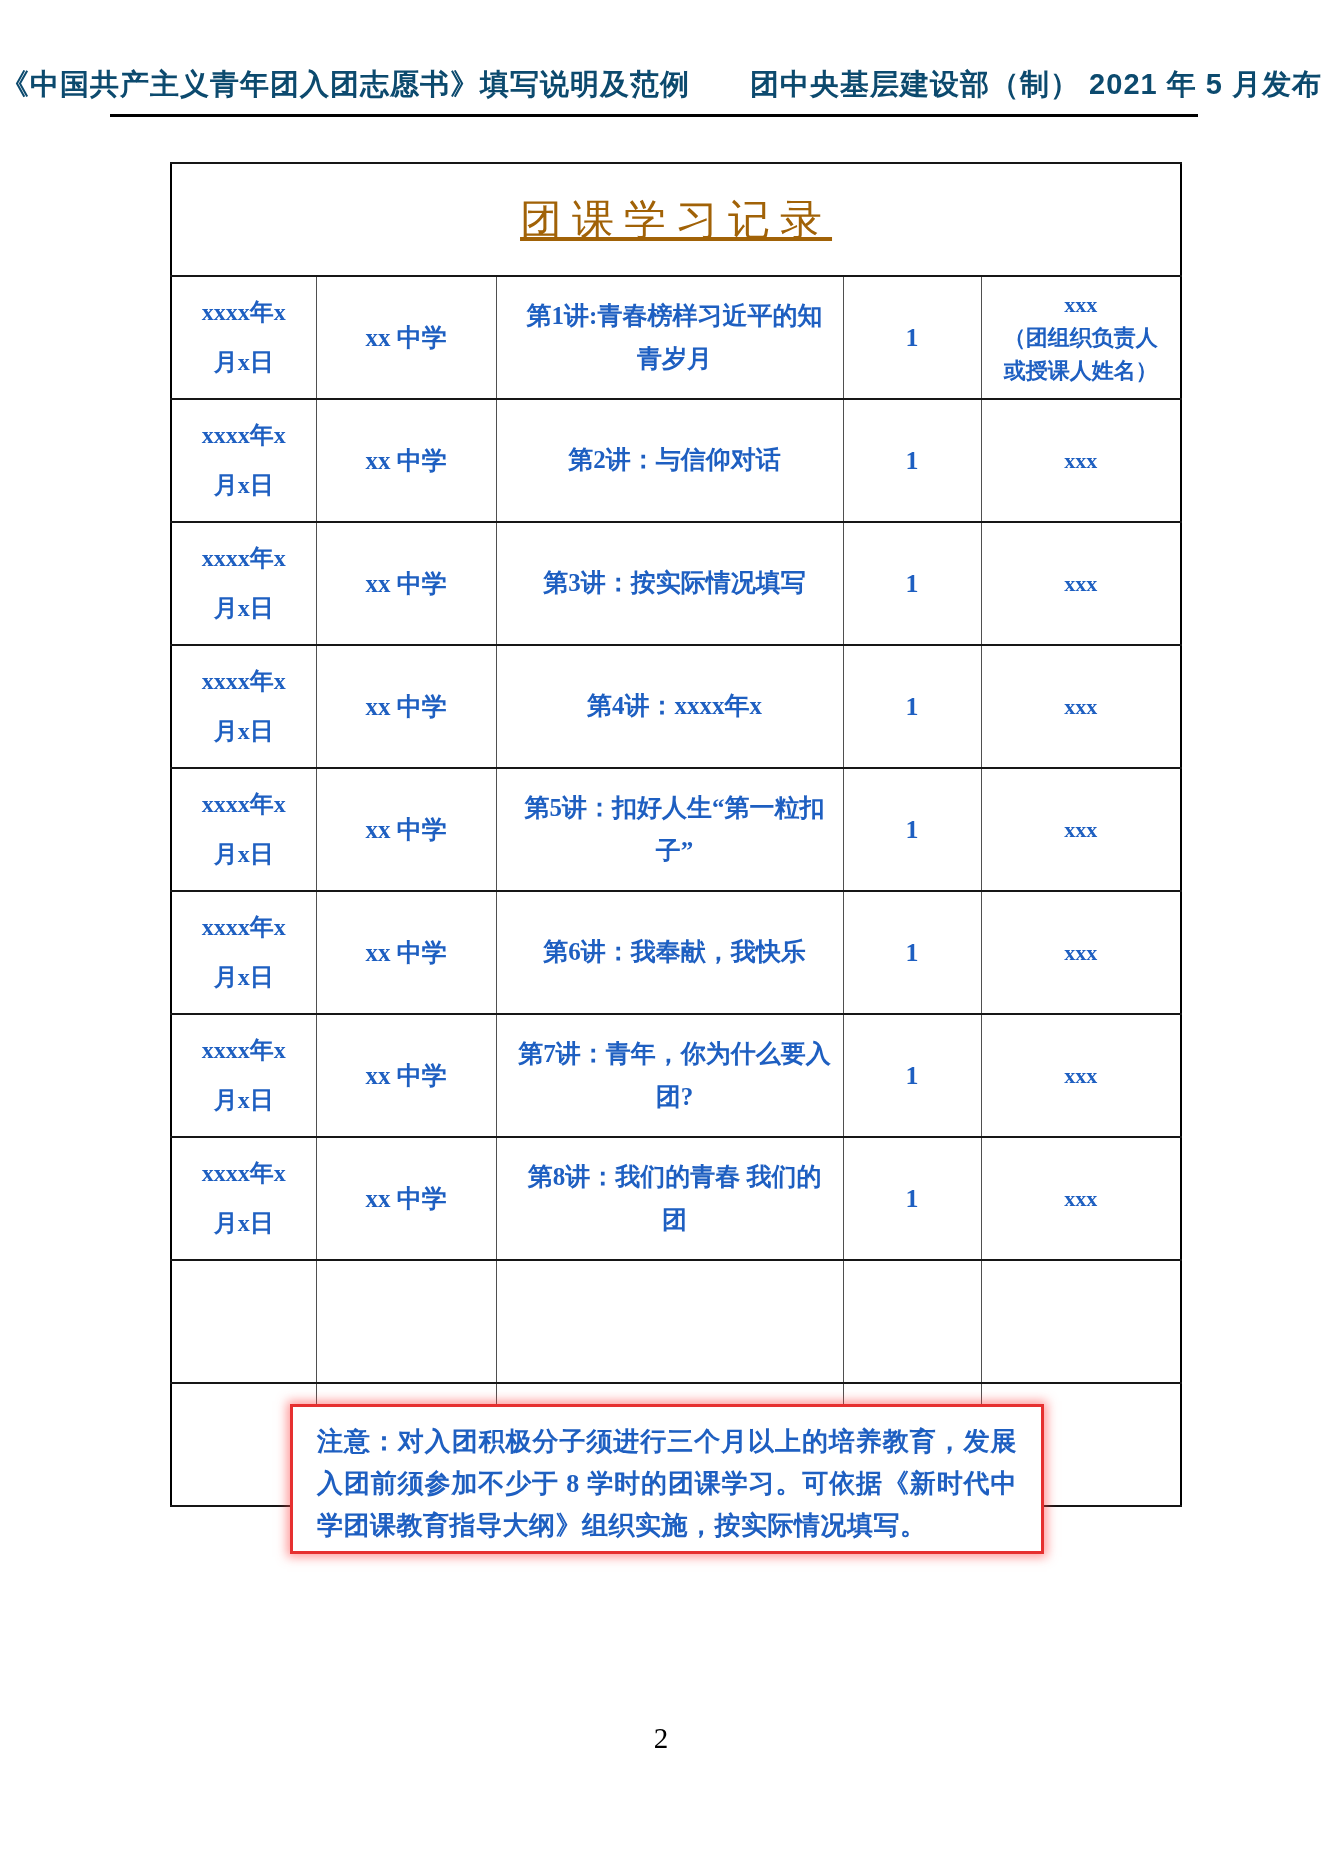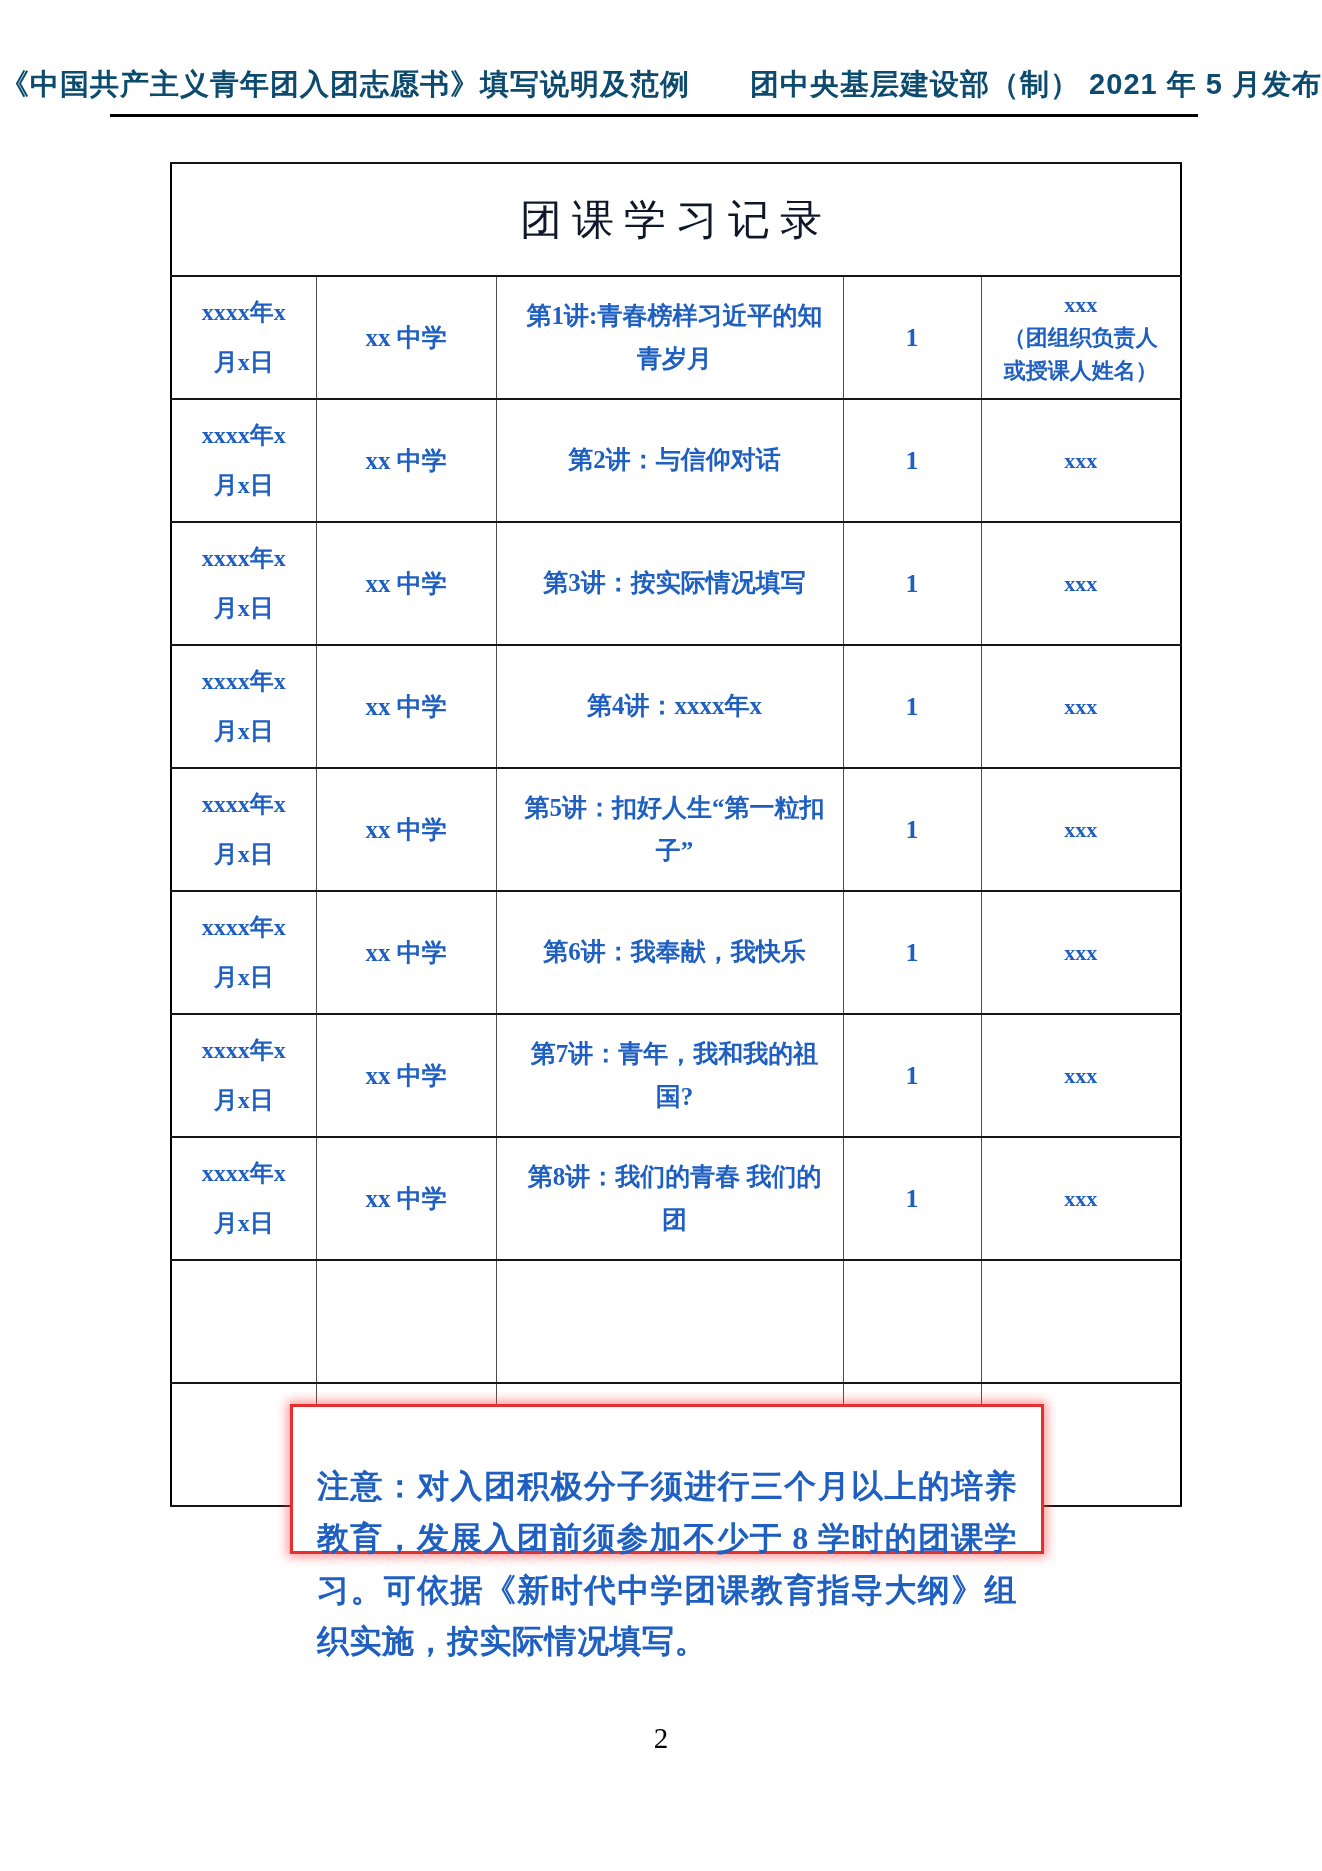--- a/index.html
+++ b/index.html
@@ -37,42 +37,41 @@
     border-bottom:2px solid #161616;
     vertical-align:middle;
     text-align:center;
     padding:0 6px;
     overflow:hidden;
   }
   tr.title-row td{height:111px;}
   tr.head-row td{height:60px;font-size:28px;color:#000;letter-spacing:2px;}
   tr.data-row td{height:121px;}
   .table-title{
-    font-size:42px;letter-spacing:10px;color:#0f172a;
+    font-size:42px;letter-spacing:10px;color:#a16207;text-decoration:underline;
   }
   .blue{color:#1e5fc1;font-weight:bold;}
   .time-cell{font-size:24px;line-height:2.05;}
   .place-cell{font-size:25px;}
   .content-cell{text-align:right;padding-left:20px !important;padding-right:10px !important;font-size:25px;line-height:1.7;}
   .hours-cell{font-size:26px;}
   .witness-cell{font-size:22px;line-height:1.5;}
   .lines{white-space:pre-line;}
   
   .notice-box{
     position:absolute;left:290px;top:1404px;width:754px;height:150px;
     box-sizing:border-box;
     background:#ffffff;
     border:3px solid #e63030;
     box-shadow:0 0 10px 3px rgba(255,70,70,0.55);
     padding:14px 24px 0 24px;
   }
   .notice-text{
-    font-size:32px;line-height:1.62;letter-spacing:0.5px;
+    font-size:26px;line-height:1.62;letter-spacing:0.5px;
     text-align:justify;
-    margin-top:40px;
   }
   
   .page-number{
     position:absolute;left:0;top:1722px;width:100%;
     text-align:center;font-size:29px;color:#000;
   }
 </style>
 </head>
 <body>
 
@@ -139,21 +138,21 @@
 月x日</td>
     <td class="blue place-cell">xx 中学</td>
     <td class="blue content-cell">第6讲：我奉献，我快乐</td>
     <td class="blue hours-cell">1</td>
     <td class="blue witness-cell">xxx</td>
   </tr>
   <tr class="data-row">
     <td class="blue time-cell lines">xxxx年x
 月x日</td>
     <td class="blue place-cell">xx 中学</td>
-    <td class="blue content-cell">第7讲：青年，我和我的祖国?</td>
+    <td class="blue content-cell">第7讲：青年，你为什么要入团?</td>
     <td class="blue hours-cell">1</td>
     <td class="blue witness-cell">xxx</td>
   </tr>
   <tr class="data-row">
     <td class="blue time-cell lines">xxxx年x
 月x日</td>
     <td class="blue place-cell">xx 中学</td>
     <td class="blue content-cell">第8讲：我们的青春 我们的团</td>
     <td class="blue hours-cell">1</td>
     <td class="blue witness-cell">xxx</td>

